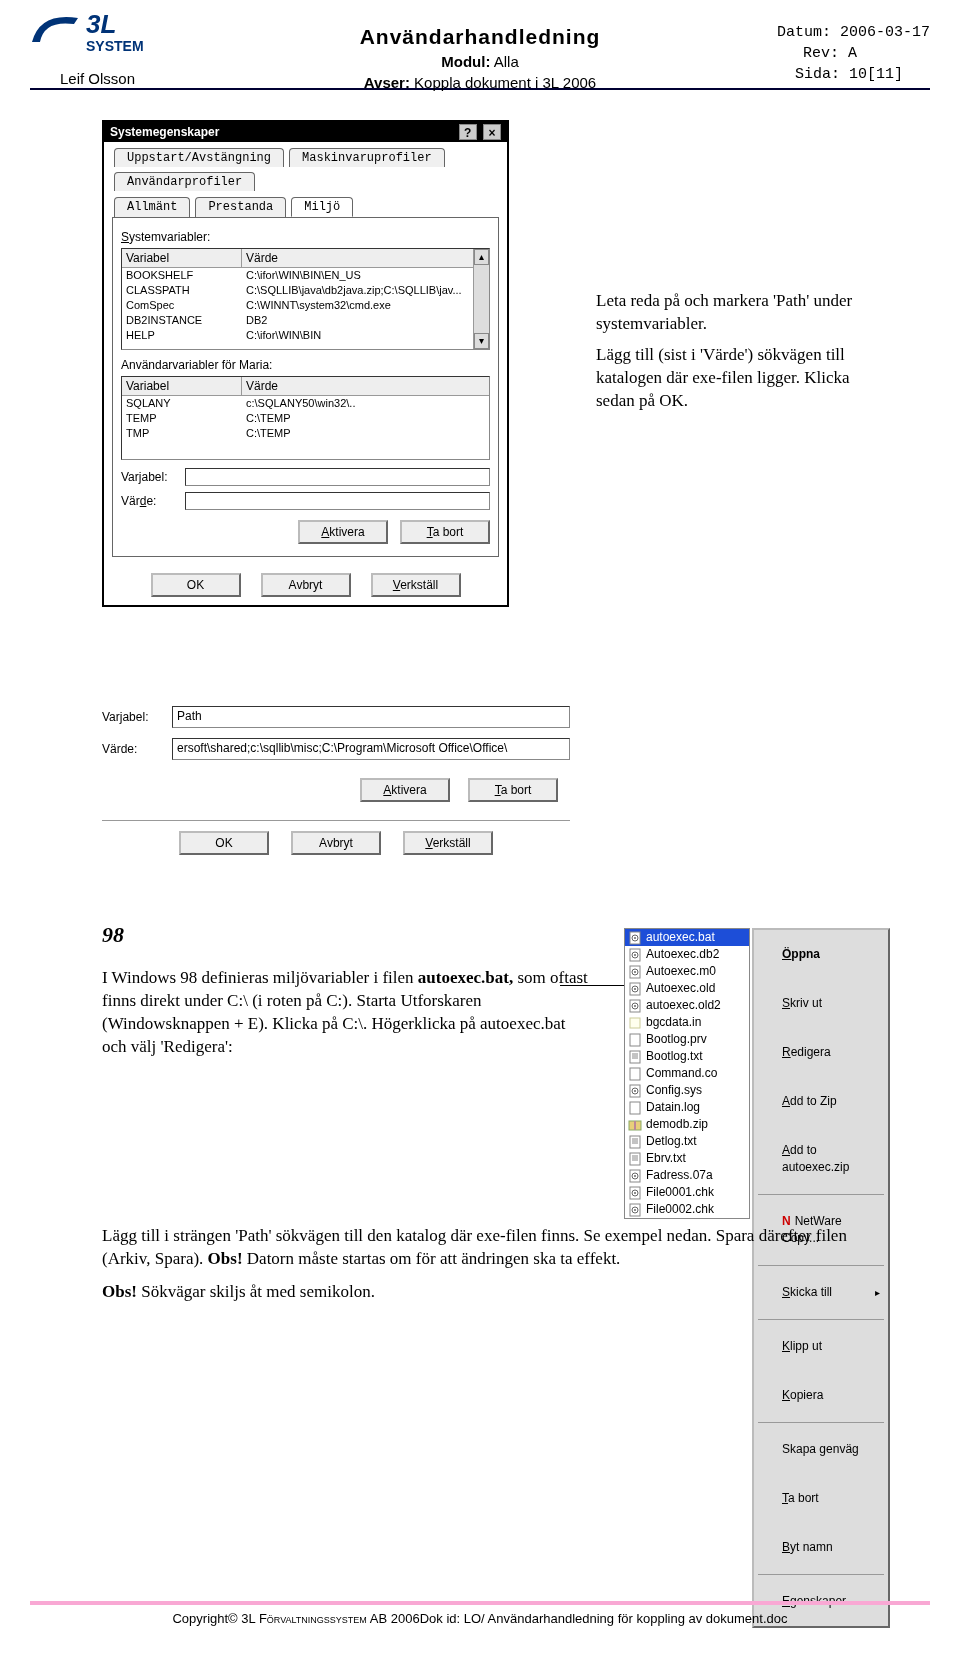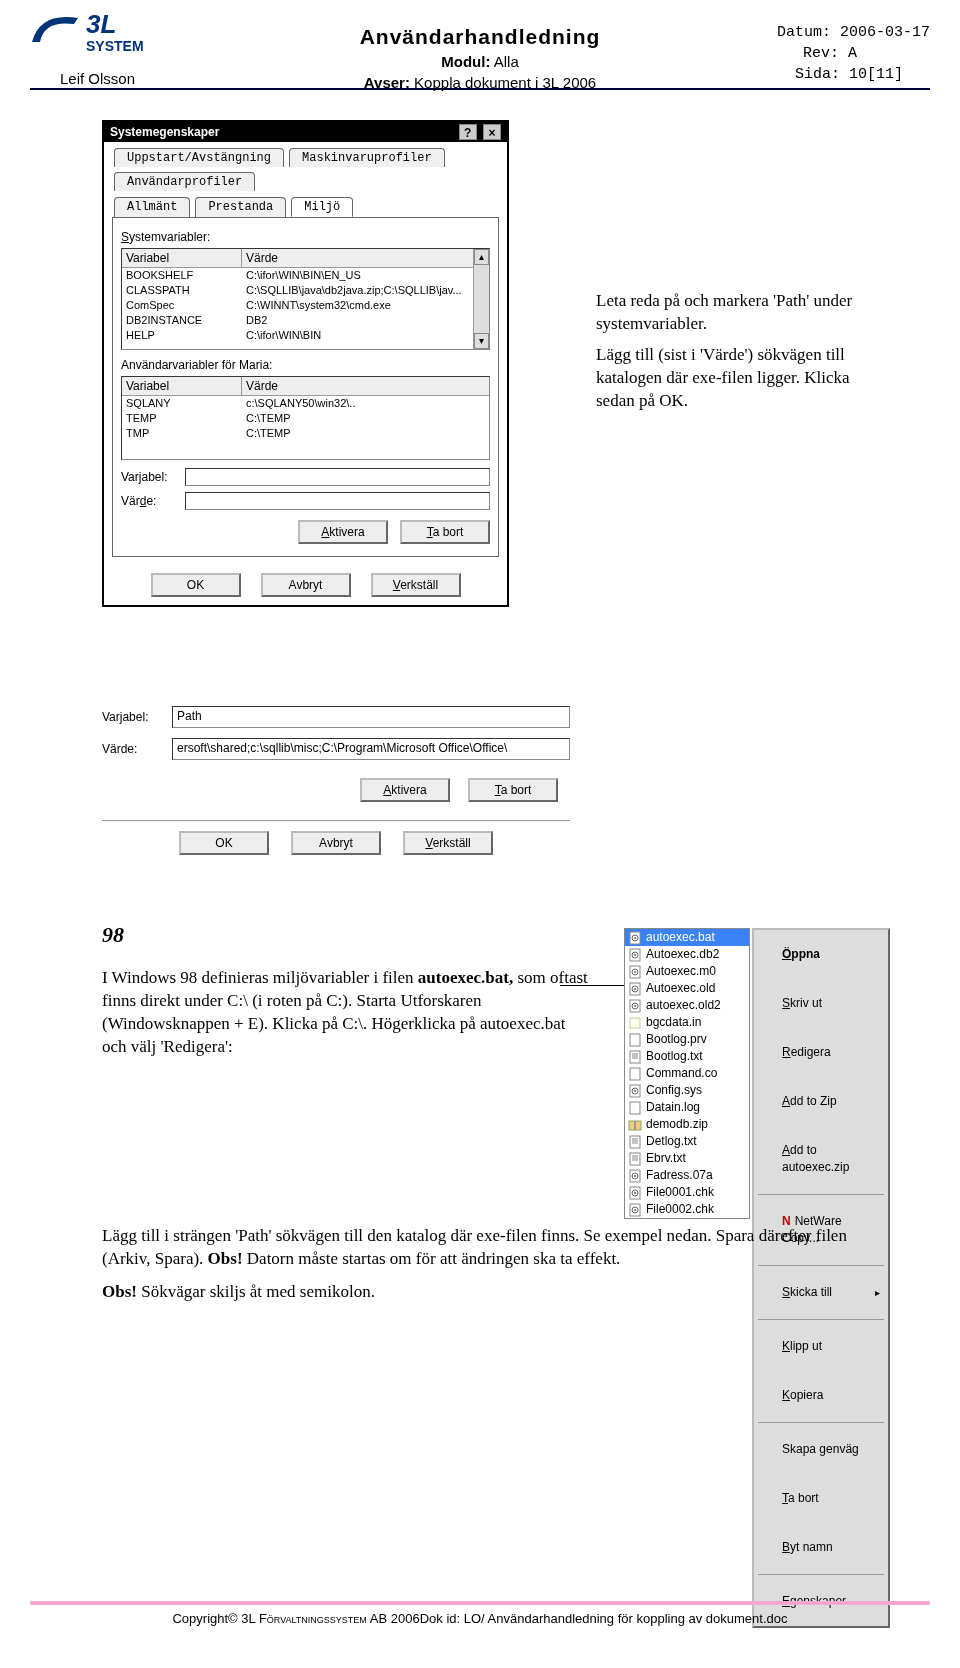--- a/index.html
+++ b/index.html
@@ -276,21 +276,21 @@
   }
   .explorer .fileitem {
     display: flex;
     align-items: center;
     gap: 4px;
     padding: 1px 3px;
     line-height: 15px;
     white-space: nowrap;
     overflow: hidden;
   }
-  .fileitem.selected { background: #3b82f6; color: #fff; }
+  .fileitem.selected { background: #1d4ed8; color: #fff; }
   .fileicon {
     width: 14px; height: 14px; flex-shrink: 0;
     display: inline-flex; align-items: center; justify-content: center;
   }
   .fileicon svg { width: 14px; height: 14px; }
 
   .ctxmenu {
     position: absolute;
     left: 752px;
     top: 928px;

